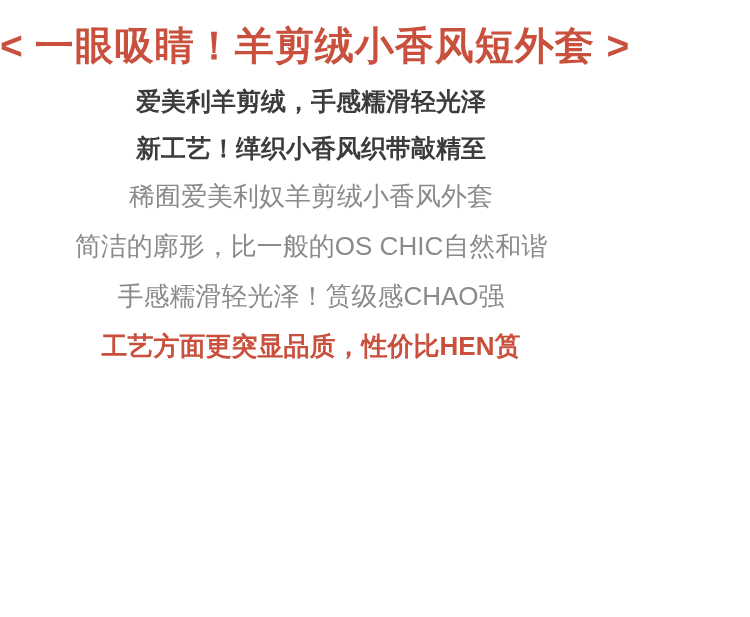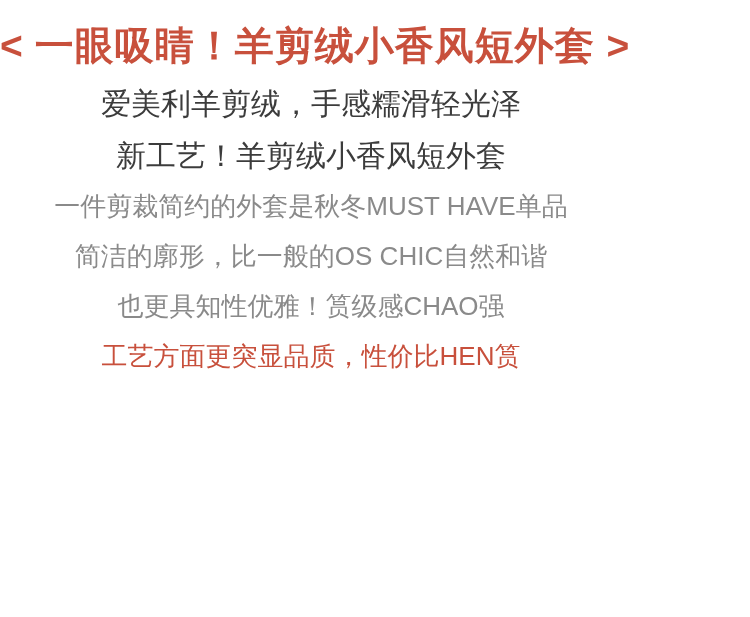--- a/index.html
+++ b/index.html
@@ -34,51 +34,51 @@
     font-weight: bold;
     letter-spacing: 1px;
     margin-bottom: 24px;
   }
   .headline .bracket {
     font-weight: bold;
     letter-spacing: 0;
   }
   .sub-strong {
     color: #3c3c3c;
-    font-size: 30px;
-    font-weight: normal;
+    font-size: 25px;
+    font-weight: bold;
     margin-bottom: 22px;
   }
   .body-line {
     color: #8a8a8a;
     font-size: 26px;
     font-weight: normal;
     margin-bottom: 24px;
   }
   .accent-line {
     color: #c8503c;
     font-size: 26px;
-    font-weight: normal;
+    font-weight: bold;
     margin-bottom: 24px;
   }
 </style>
 </head>
 <body>
 
 <div class="promo">
 
   <div class="line headline">
     <span class="bracket">&lt;</span>
     <span>一眼吸睛！羊剪绒小香风短外套</span>
     <span class="bracket">&gt;</span>
   </div>
 
   <div class="line sub-strong">爱美利羊剪绒，手感糯滑轻光泽</div>
-  <div class="line sub-strong">新工艺！羊剪绒小香风短外套</div>
+  <div class="line sub-strong">新工艺！缂织小香风织带敲精至</div>
 
-  <div class="line body-line">一件剪裁简约的外套是秋冬MUST HAVE单品</div>
+  <div class="line body-line">稀囿爱美利奴羊剪绒小香风外套</div>
   <div class="line body-line">简洁的廓形，比一般的OS CHIC自然和谐</div>
-  <div class="line body-line">也更具知性优雅！筼级感CHAO强</div>
+  <div class="line body-line">手感糯滑轻光泽！筼级感CHAO强</div>
 
   <div class="line accent-line">工艺方面更突显品质，性价比HEN筼</div>
 
 
 </div>
 
 </body></html>

